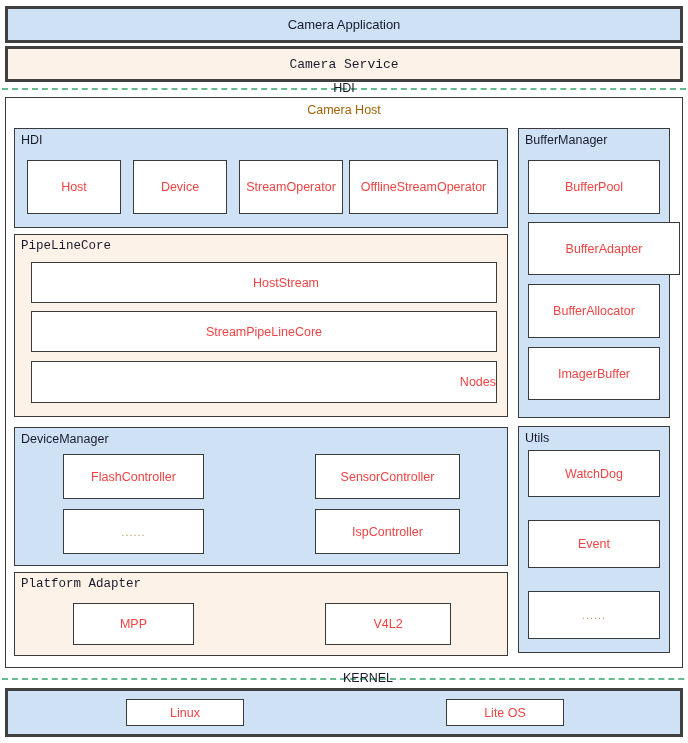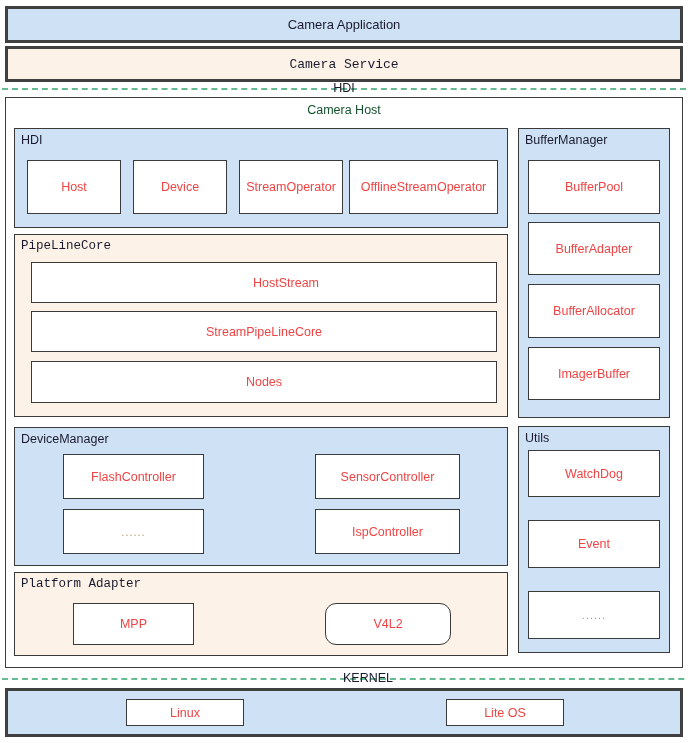--- a/index.html
+++ b/index.html
@@ -96,21 +96,21 @@
     border: 1px solid #3a3a3a;
     background: #ffffff;
   }
   .host-title {
     position: absolute;
     left: 0;
     right: 0;
     top: 5px;
     text-align: center;
     font-size: 12.5px;
-    color: #14532d;
+    color: #a16207;
   }
 </style>
 </head>
 <body>
 
 <div class="abs layer-bar fill-blue" style="left:5px; top:6px; width:678px; height:37px;">
   <span>Camera Application</span>
 </div>
 
 <div class="abs layer-bar fill-cream" style="left:5px; top:46px; width:678px; height:36px;">
@@ -144,21 +144,21 @@
 
 <div class="abs group fill-cream" style="left:14px; top:234px; width:494px; height:183px;">
   <div class="group-title">PipeLineCore</div>
 </div>
 <div class="node" style="left:31px; top:262px; width:466px; height:41px;padding-left:44px;">
   <span>HostStream</span>
 </div>
 <div class="node" style="left:31px; top:311px; width:466px; height:41px;">
   <span>StreamPipeLineCore</span>
 </div>
-<div class="node" style="left:31px; top:361px; width:466px; height:42px;">
+<div class="node" style="left:31px; top:361px; width:466px; height:42px;justify-content:flex-end;">
   <span>Nodes</span>
 </div>
 
 <div class="abs group fill-blue" style="left:14px; top:427px; width:494px; height:139px;">
   <div class="group-title">DeviceManager</div>
 </div>
 <div class="node" style="left:63px; top:454px; width:141px; height:45px;">
   <span>FlashController</span>
 </div>
 <div class="node" style="left:315px; top:454px; width:145px; height:45px;">
@@ -170,31 +170,31 @@
 <div class="node" style="left:315px; top:509px; width:145px; height:45px;justify-content:center;">
   <span>IspController</span>
 </div>
 
 <div class="abs group fill-cream" style="left:14px; top:572px; width:494px; height:84px;">
   <div class="group-title">Platform Adapter</div>
 </div>
 <div class="node" style="left:73px; top:603px; width:121px; height:42px;">
   <span>MPP</span>
 </div>
-<div class="node" style="left:325px; top:603px; width:126px; height:42px;border-radius:11px;">
+<div class="node" style="left:325px; top:603px; width:126px; height:42px;">
   <span>V4L2</span>
 </div>
 
 <div class="abs group fill-blue" style="left:518px; top:128px; width:152px; height:290px;">
   <div class="group-title">BufferManager</div>
 </div>
 <div class="node" style="left:528px; top:160px; width:132px; height:54px;">
   <span>BufferPool</span>
 </div>
-<div class="node" style="left:528px; top:222px; width:132px; height:53px;">
+<div class="node" style="left:528px; top:222px; width:152px; height:53px;">
   <span>BufferAdapter</span>
 </div>
 <div class="node" style="left:528px; top:284px; width:132px; height:54px;">
   <span>BufferAllocator</span>
 </div>
 <div class="node" style="left:528px; top:347px; width:132px; height:53px;">
   <span>ImagerBuffer</span>
 </div>
 
 <div class="abs group fill-blue" style="left:518px; top:426px; width:152px; height:227px;">

